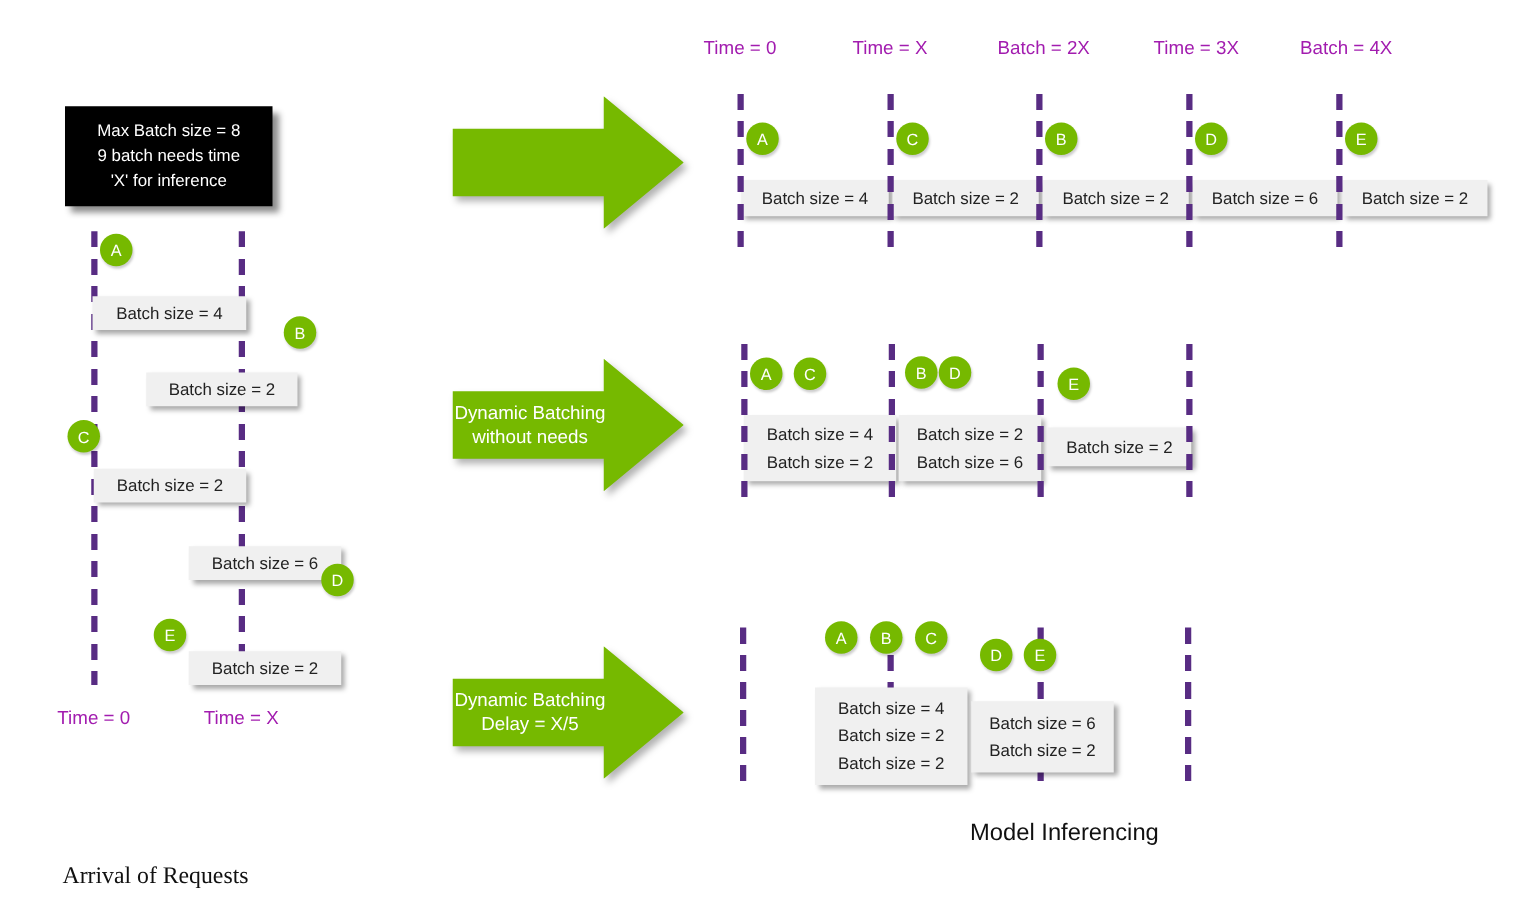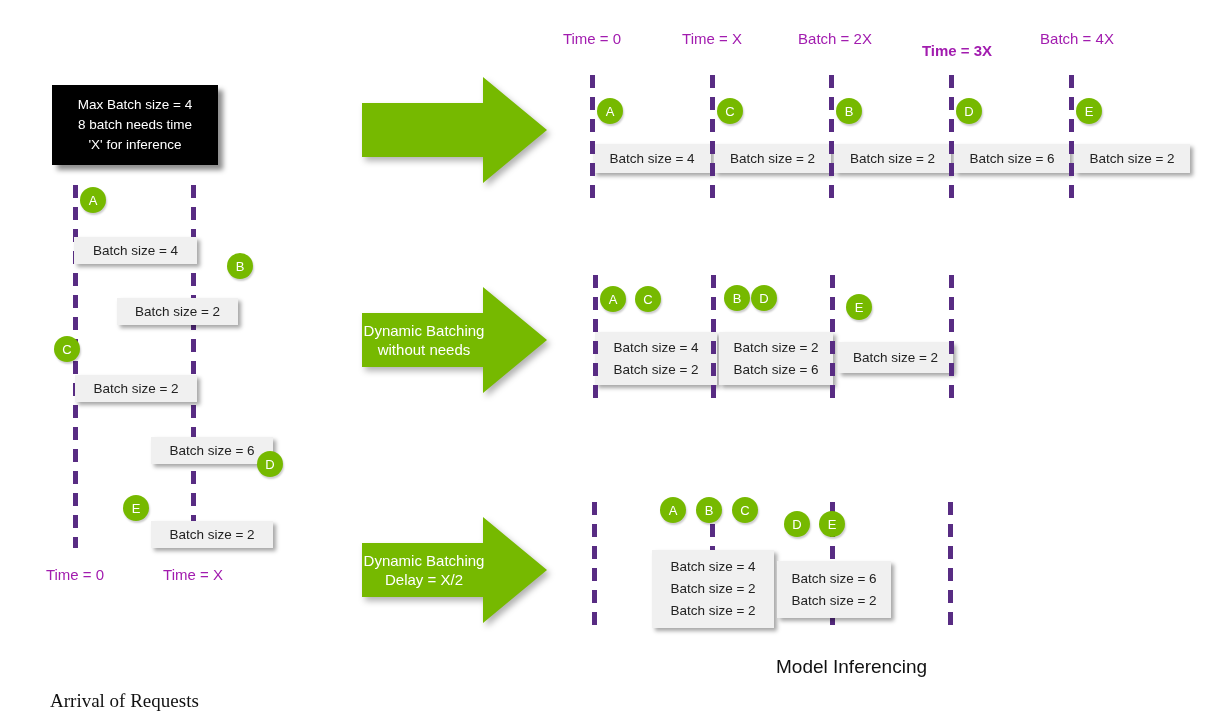--- a/index.html
+++ b/index.html
@@ -47,22 +47,22 @@
     display:flex;flex-direction:column;align-items:center;justify-content:center;
     color:#ffffff;font-size:15px;line-height:1.3;text-align:center;white-space:nowrap;
   }
 </style>
 </head>
 <body>
 
 <div class="canvas">
 
   <div class="infobox">
-    <div>Max Batch size = 4</div>
-    <div>8 batch needs time</div>
+    <div>Max Batch size = 8</div>
+    <div>9 batch needs time</div>
     <div>'X' for inference</div>
   </div>
 
   <div class="vline" style="left:73px;top:185px;height:363px;"></div>
   <div class="vline" style="left:191px;top:185px;height:363px;"></div>
 
   <div class="badge" style="left:80px;top:187px;">A</div>
   <div class="gbox" style="left:74px;top:217px;width:123px;height:27px;">Batch size = 4</div>
 
   <div class="badge" style="left:227px;top:253px;">B</div>
@@ -97,28 +97,28 @@
       <span>without needs</span>
     </div>
   </div>
 
   <div class="arrow" style="left:362px;top:517px;">
     <svg width="185" height="106" viewBox="0 0 185 106">
       <polygon points="0,26 121,26 121,0 185,53 121,106 121,80 0,80"></polygon>
     </svg>
     <div class="arrow-text">
       <span>Dynamic Batching</span>
-      <span>Delay = X/2</span>
+      <span>Delay = X/5</span>
     </div>
   </div>
 
   <div class="tlabel" style="left:544px;top:30px;">Time = 0</div>
   <div class="tlabel" style="left:664px;top:30px;">Time = X</div>
   <div class="tlabel" style="left:787px;top:30px;">Batch = 2X</div>
-  <div class="tlabel" style="left:909px;top:42px;font-weight:bold;">Time = 3X</div>
+  <div class="tlabel" style="left:909px;top:30px;">Time = 3X</div>
   <div class="tlabel" style="left:1029px;top:30px;">Batch = 4X</div>
 
   <div class="vline front" style="left:590px;top:75px;height:125px;"></div>
   <div class="vline front" style="left:710px;top:75px;height:125px;"></div>
   <div class="vline front" style="left:829px;top:75px;height:125px;"></div>
   <div class="vline front" style="left:949px;top:75px;height:125px;"></div>
   <div class="vline front" style="left:1069px;top:75px;height:125px;"></div>
 
   <div class="badge" style="left:597px;top:98px;">A</div>
   <div class="badge" style="left:717px;top:98px;">C</div>

